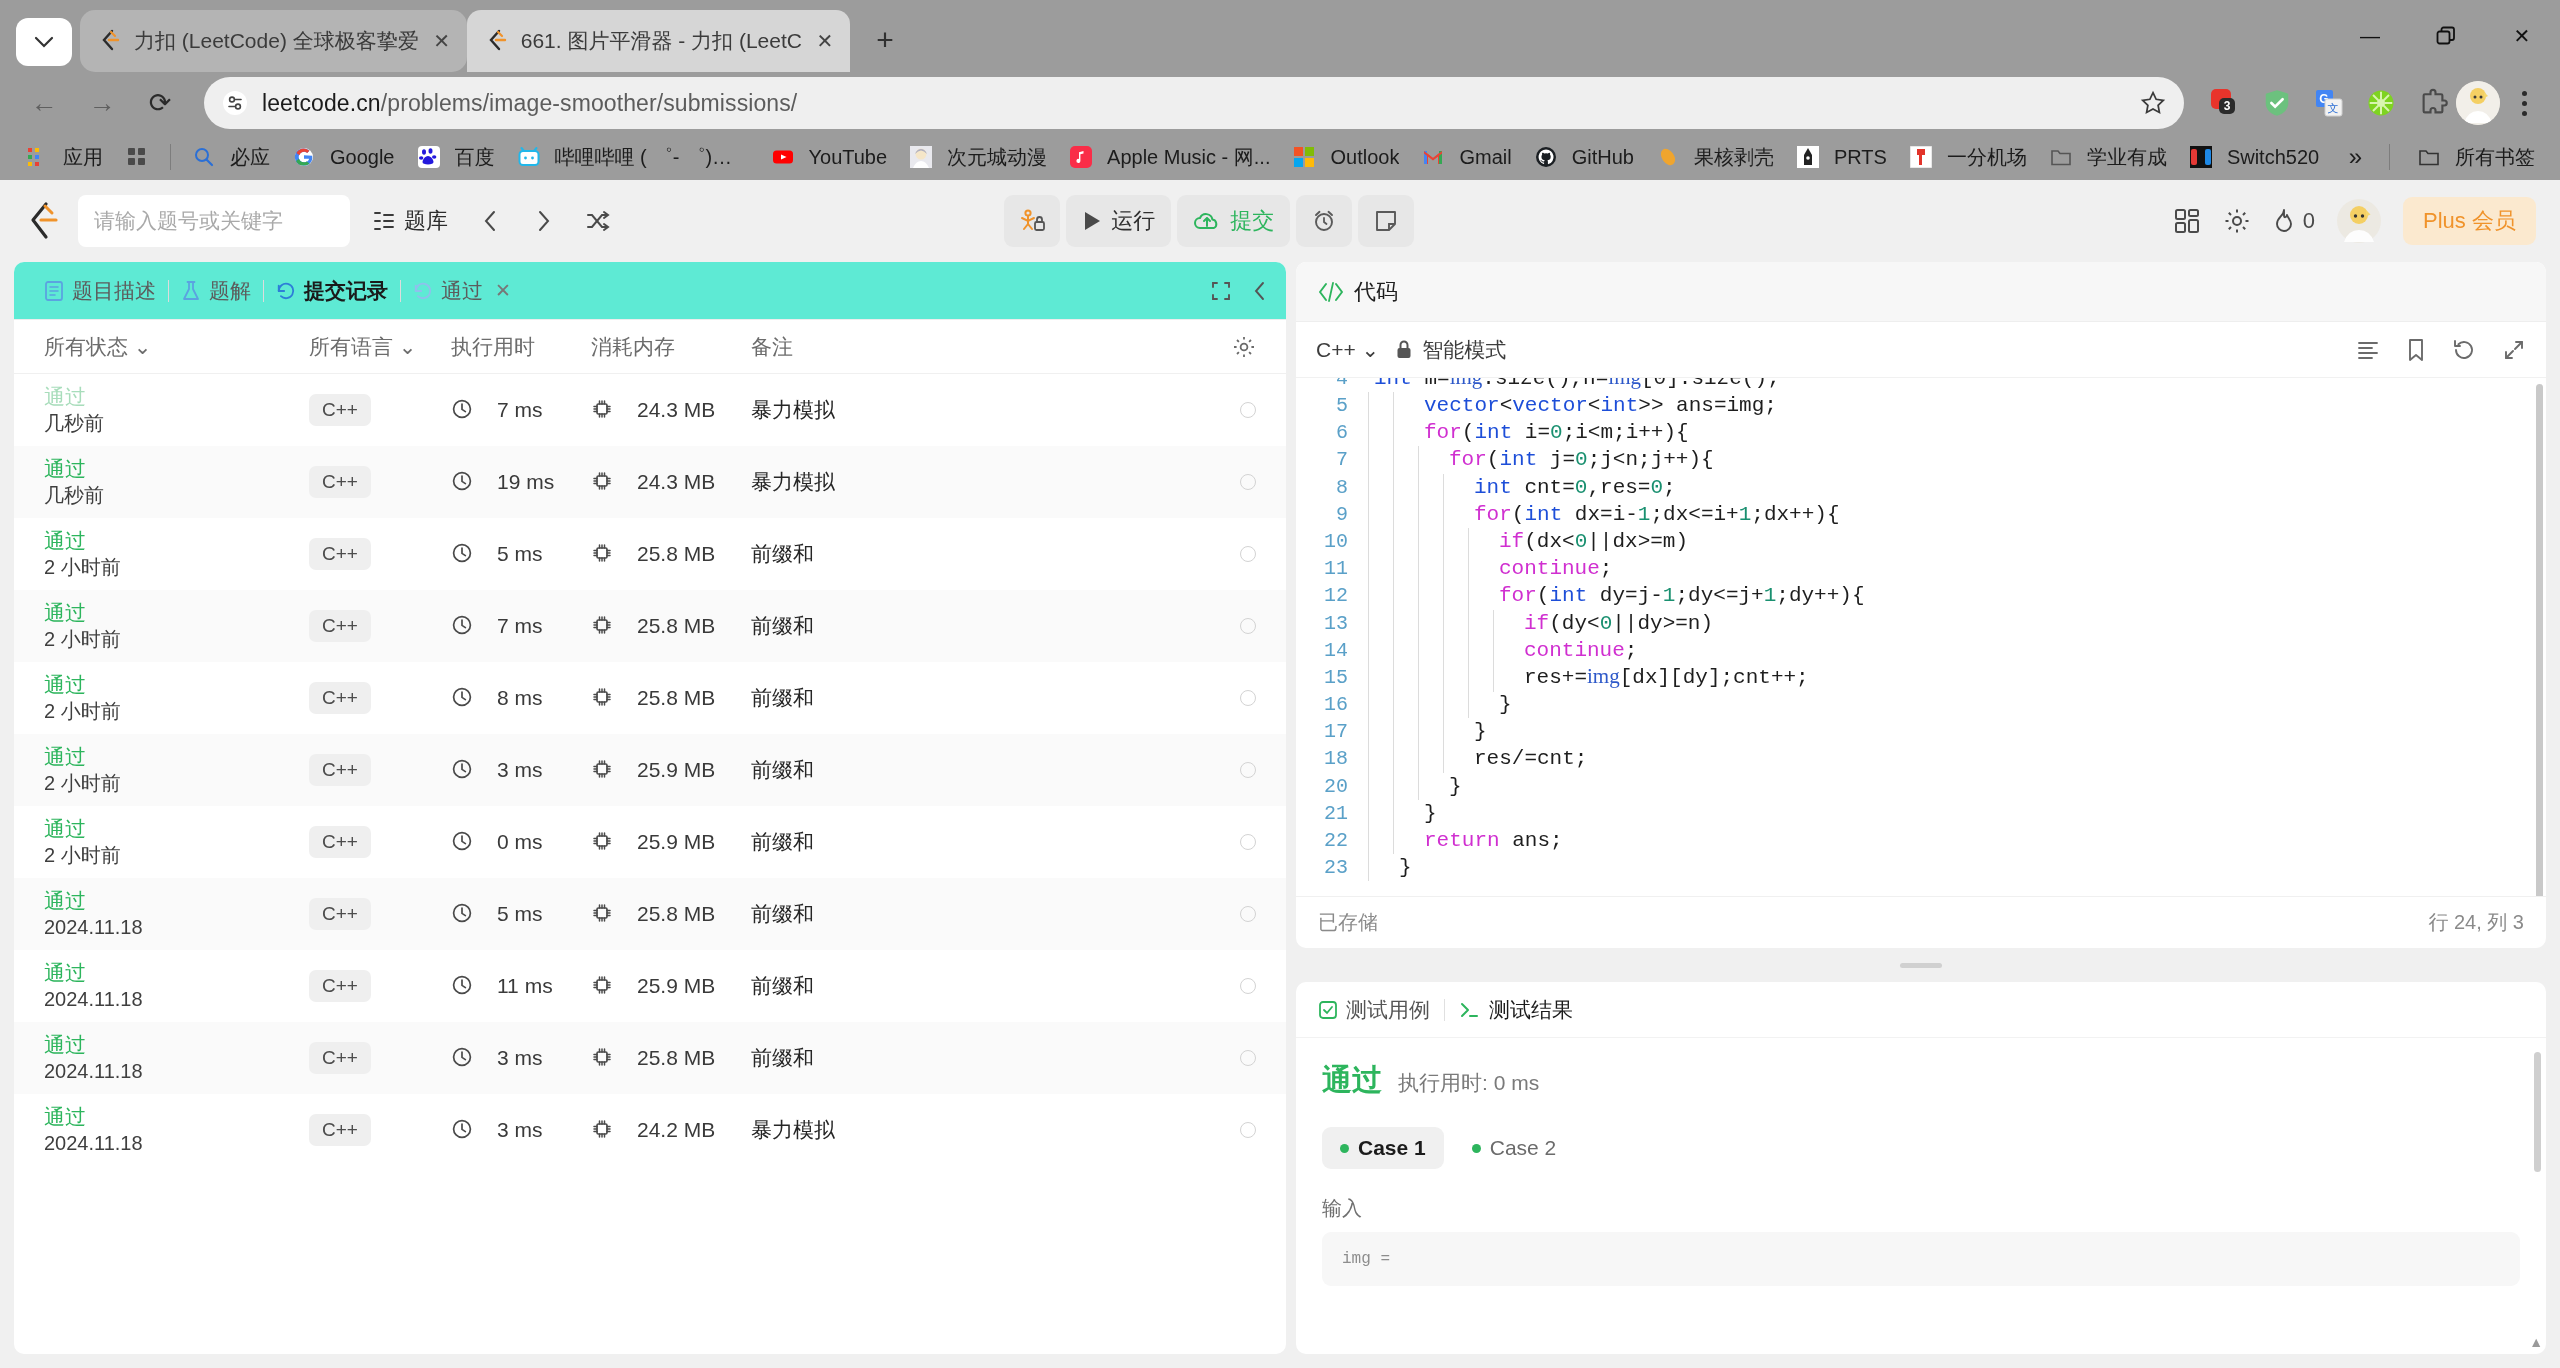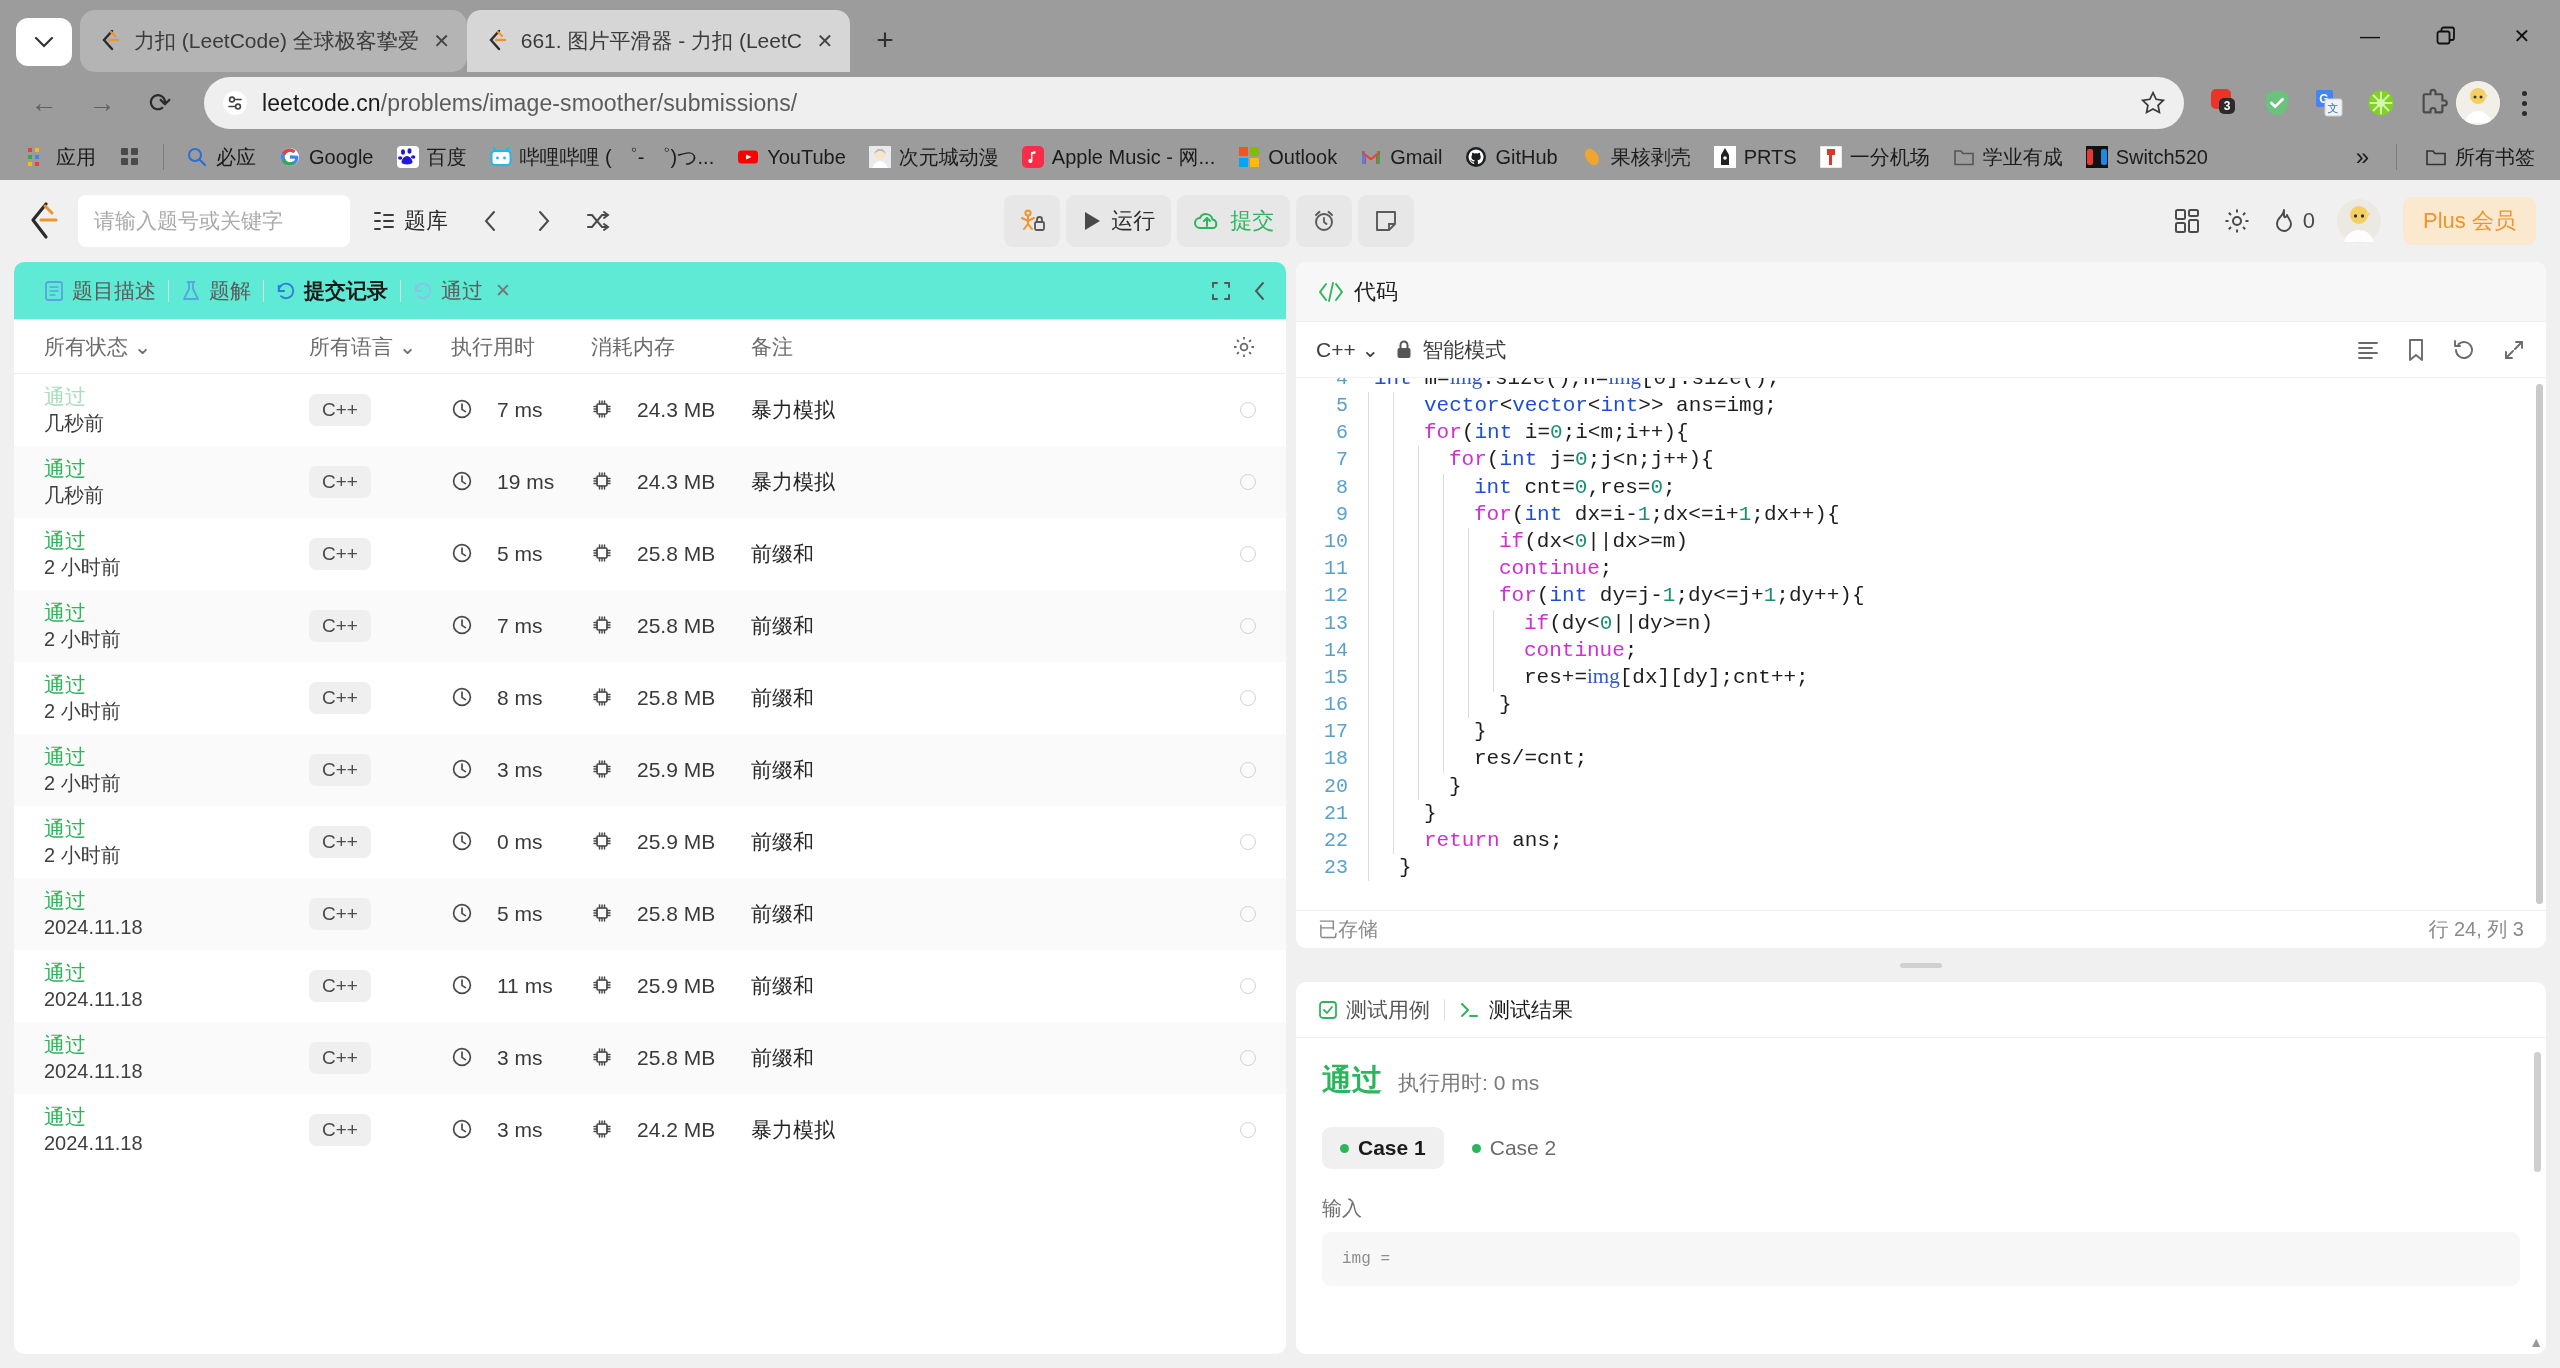--- a/index.html
+++ b/index.html
@@ -44,21 +44,21 @@
   .omnibox .url .dim { color:#5c5c5c; }
   .star { margin-left:auto; color:#3a3a3a; font-size:24px;}
   .ext-icons { display:flex; align-items:center; gap:18px; padding-left:6px;}
   .ext-icons .ic { width:34px; height:34px; position:relative; display:flex; align-items:center; justify-content:center;}
   .avatar-btn { width:44px; height:44px; border-radius:50%; background:#e9e5dd; overflow:hidden; position:relative; }
   .kebab { width:36px; display:flex; flex-direction:column; align-items:center; gap:5px; }
   .kebab i { width:5px;height:5px;border-radius:50%;background:#2b2b2b; display:block;}
 
   
   .bookmarks { background:#9c9c9c; height:46px; display:flex; align-items:center; padding:0 16px; gap:4px; font-size:20px; color:#1c1c1c; }
-  .bm { display:flex; align-items:center; gap:7px; padding:5px 9px; border-radius:6px; white-space:nowrap; max-width:230px; overflow:hidden;}
+  .bm { display:flex; align-items:center; gap:14px; padding:5px 9px; border-radius:6px; white-space:nowrap; max-width:230px; overflow:hidden;}
   .bm .lbl { overflow:hidden; text-overflow:ellipsis; white-space:nowrap; }
   .bm-sep { width:1px; height:26px; background:#7d7d7d; margin:0 8px; }
   .bm-ic { width:24px; height:24px; flex:0 0 24px; display:flex; align-items:center; justify-content:center; font-size:17px; border-radius:3px;}
   .bm-overflow { margin-left:auto; display:flex; align-items:center; gap:10px;}
 
   
   .page { height:calc(1368px - 72px - 62px - 46px); background:#f0f0f0; display:flex; flex-direction:column; }
 
   
   .lc-header { height:82px; background:#f0f0f0; display:flex; align-items:center; padding:0 24px; gap:14px; }
@@ -117,21 +117,21 @@
   .cline { display:flex; height:27.2px; align-items:center; white-space:pre;}
   .gut { width:70px; flex:0 0 70px; text-align:right; padding-right:18px; color:#5aa0c8; font-size:20px;}
   .ctext { position:relative; padding-left:8px;}
   .k   { color:#d02fd0;}   
   .t   { color:#1d4ed8;}   
   .n   { color:#1a9070;}   
   .v   { color:#2d58c9;font-family:Liberation Serif, serif;}   
   .p   { color:#1e1e1e;}
   .ind { position:absolute; top:0; bottom:0; width:1px; background:#dcdcdc;}
   .editor-sb-v { position:absolute; right:3px; top:6px; width:7px; height:520px; background:#c9c9c9; border-radius:4px;}
-  .code-status { height:38px; display:flex; align-items:center; padding:0 22px; font-size:20px; color:#8a8a8a; border-top:1px solid #f0f0f0;}
+  .code-status { height:52px; display:flex; align-items:center; padding:0 22px; font-size:20px; color:#8a8a8a; border-top:1px solid #f0f0f0;}
   .code-status .r { margin-left:auto;}
   .drag-handle { height:14px; background:#f0f0f0; display:flex; align-items:center; justify-content:center;}
   .drag-handle i { width:42px; height:5px; border-radius:3px; background:#d0d0d0; display:block;}
 
   
   .result-panel { height:372px; flex:0 0 372px; display:flex; flex-direction:column; position:relative;}
   .res-tabs { height:56px; display:flex; align-items:center; gap:14px; padding:0 22px; font-size:21px; color:#555; border-bottom:1px solid #f2f2f2;}
   .res-tab { display:flex; align-items:center; gap:8px;}
   .res-tab.active { color:#1b1b1b;}
   .res-sep { width:1px; height:22px; background:#e0e0e0;}

